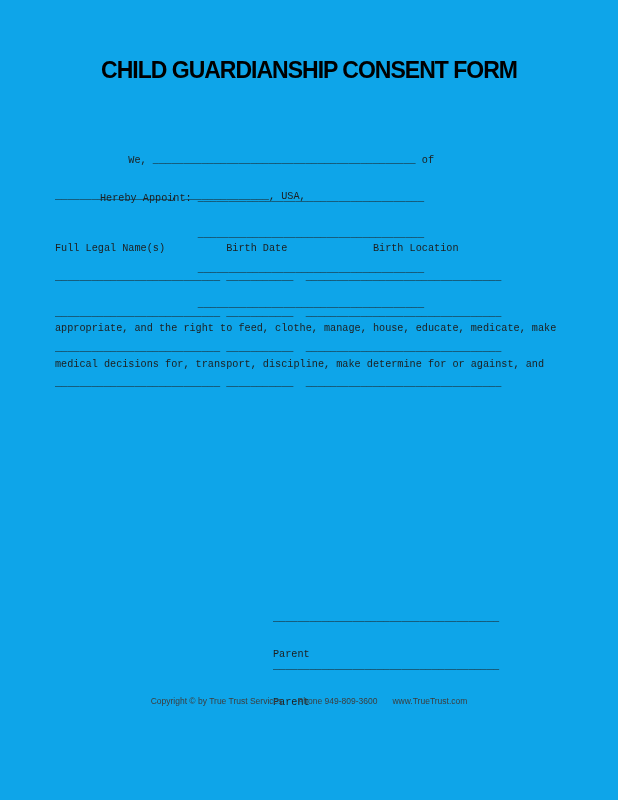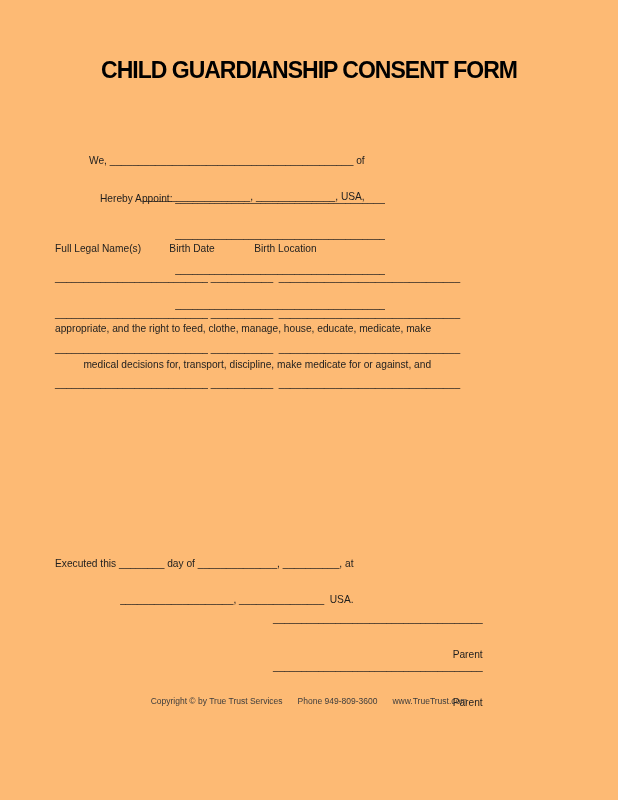--- a/index.html
+++ b/index.html
@@ -1,43 +1,42 @@
 <!DOCTYPE html>
 <html><head>
 <meta charset="utf-8">
 <style>
   html, body { margin: 0; padding: 0; background: #ffffff; }
   .page {
     position: relative;
     width: 618px;
     height: 800px;
-    background: #fdba74;
+    background: #0ea5e9;
     overflow: hidden;
   }
   .title {
     position: absolute;
     top: 57px;
     left: 0;
     width: 100%;
     text-align: center;
     font-family: "Liberation Sans", "DejaVu Sans", sans-serif;
     font-weight: bold;
     font-size: 23px;
     letter-spacing: -1px;
     color: #000000;
   }
   .mono {
     position: absolute;
     left: 55px;
-    font-family: Liberation Sans, sans-serif;
+    font-family: Liberation Mono, monospace;
     font-size: 10.2px;
     line-height: 11.7px;
     white-space: pre;
     color: #1e1e1e;
-    text-align: right;
   }
   #sec-intro     { top: 132px; }
   #sec-appoint   { top: 170px; margin-left: 45px; }
   #sec-children  { top: 220px; }
   #sec-rows      { top: 249px; }
   #sec-paragraph { top: 300px; }
   #sec-executed  { top: 535px; }
   .sig { left: 273px; }
   #sig-1 { top: 590px; }
   #sig-2 { top: 638px; }
@@ -79,27 +78,23 @@
 
   <div class="mono" id="sec-rows">
     <div>___________________________ ___________  ________________________________</div>
     <div>___________________________ ___________  ________________________________</div>
     <div>___________________________ ___________  ________________________________</div>
     <div>___________________________ ___________  ________________________________</div>
   </div>
 
   <div class="mono" id="sec-paragraph">
     <div>appropriate, and the right to feed, clothe, manage, house, educate, medicate, make</div>
-    <div>medical decisions for, transport, discipline, make medicate for or against, and</div>
+    <div>medical decisions for, transport, discipline, make determine for or against, and</div>
   </div>
 
-  <div class="mono" id="sec-executed">
-    <div>Executed this ________ day of ______________, __________, at</div>
-    <div>____________________, _______________  USA.</div>
-  </div>
 
   <div class="mono sig" id="sig-1">
     <div>_____________________________________</div>
     <div>Parent</div>
   </div>
 
   <div class="mono sig" id="sig-2">
     <div>_____________________________________</div>
     <div>Parent</div>
   </div>

